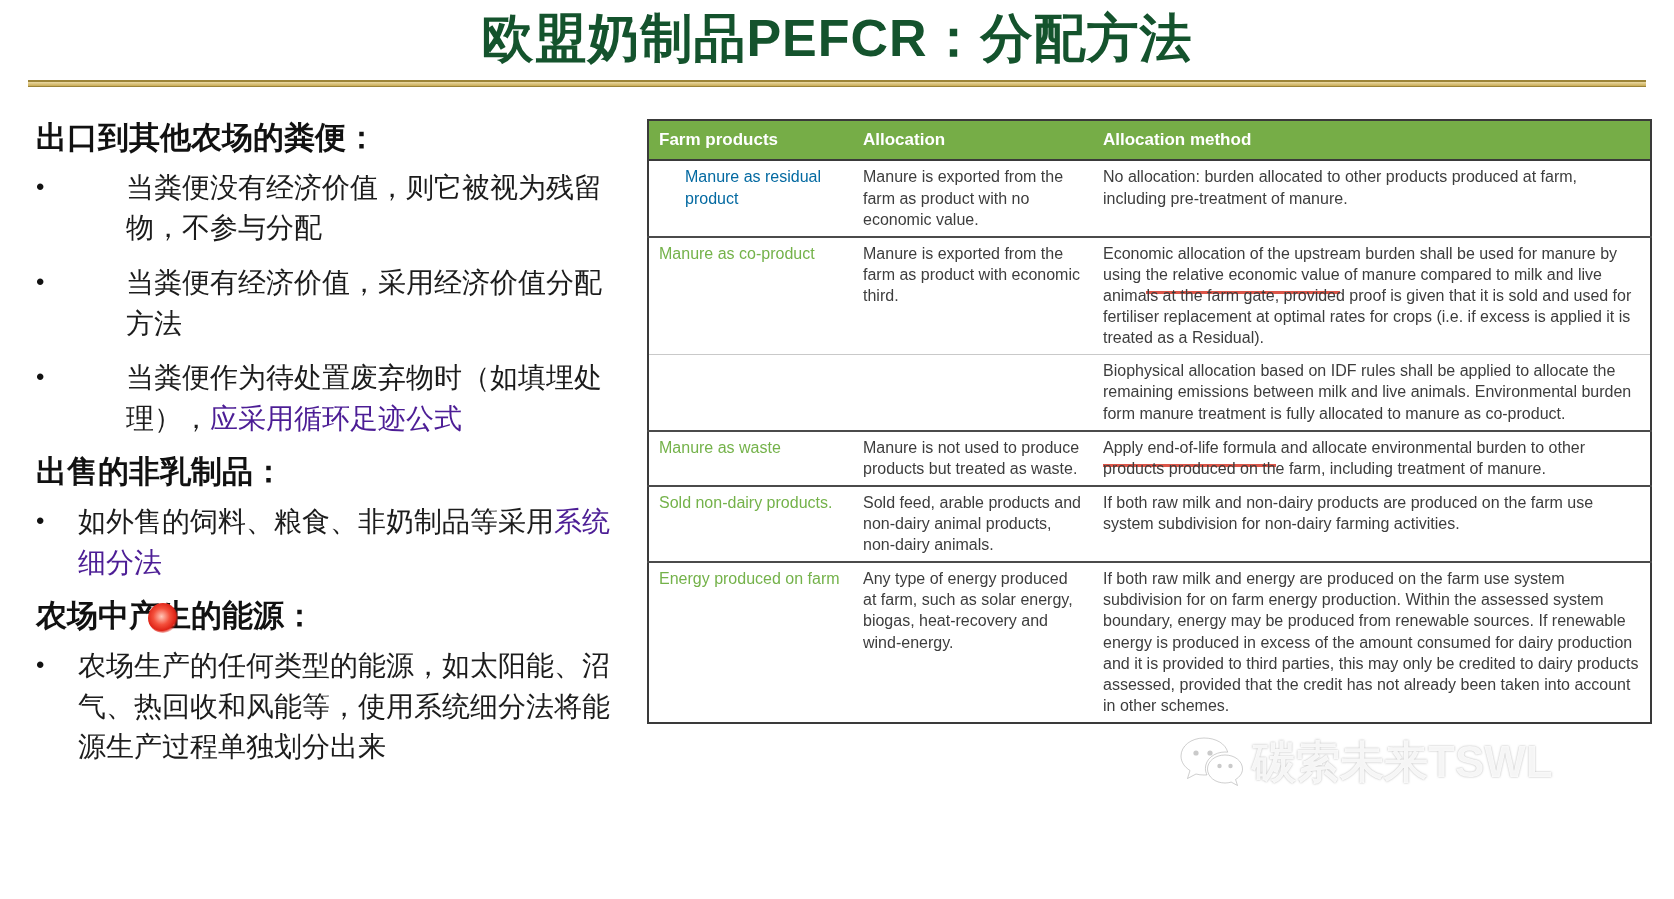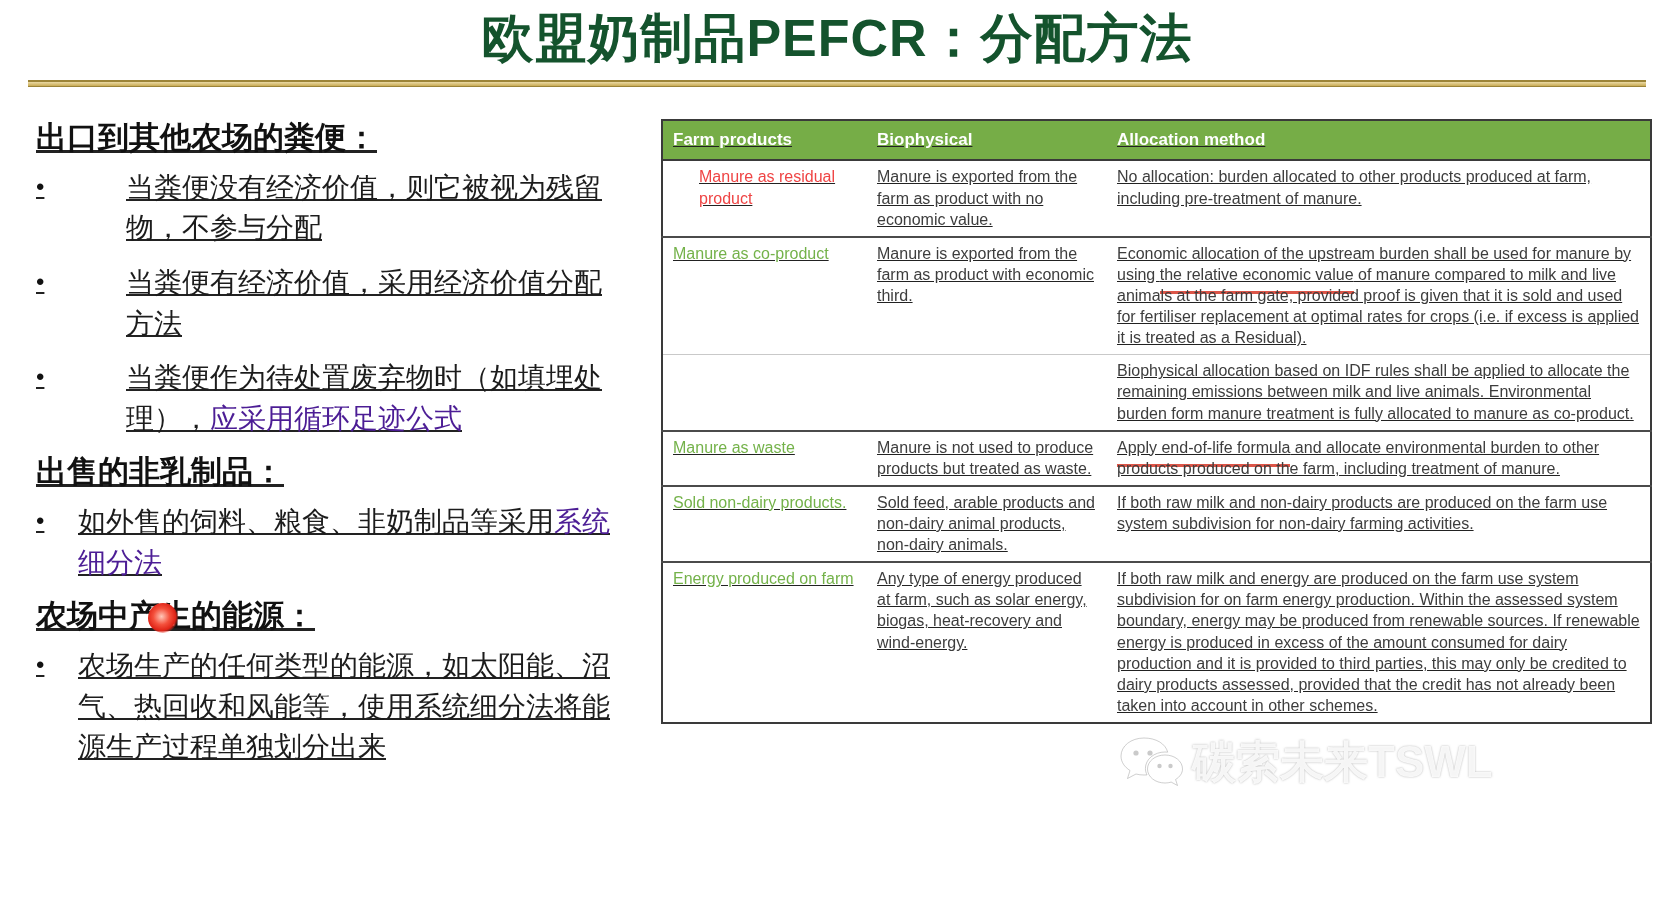--- a/index.html
+++ b/index.html
@@ -22,22 +22,21 @@
     margin:6px 28px 0 28px;
     height:4px;
     background:linear-gradient(#ead9a4,#c9ab55);
     border-top:2px solid #9c8438;
     border-bottom:1px solid #9c8438;
   }
   
   .main{
     display:flex;
     padding:30px 22px 0 36px;
-    gap:40px;
-    text-decoration:underline;
+    gap:26px;
   }
   .left-col{width:585px;flex:none;}
   .right-col{flex:1;}
   
   .sec-heading{
     font-size:31px;font-weight:bold;color:#111;
     margin:2px 0 10px 0;line-height:1.25;
     position:relative;
   }
   .bullets{list-style:none;margin:0 0 10px 0;padding:0;}
@@ -83,29 +82,29 @@
     border-bottom:2px solid #3a3a3a;
   }
   .alloc-table td{
     vertical-align:top;
     padding:5px 10px 6px 10px;
   }
   .alloc-table tr{border-bottom:2px solid #4b4b4b;}
   .alloc-table tr.thin-bottom{border-bottom:1px solid #c9c9c9;}
   .alloc-table tr:last-child{border-bottom:none;border-radius:19px;}
   td.product{color:#74b24a;}
-  td.product.pale{color:#ef4444;padding-left:36px;}
+  td.product.pale{color:#0369a1;padding-left:36px;}
   .red-underline{
     border-bottom:3px solid rgba(216,67,52,0.9);
     padding-bottom:8px;
   }
   
   .watermark{
     position:absolute;
-    left:1118px;top:733px;
+    left:1178px;top:733px;
     display:flex;align-items:center;gap:8px;
     pointer-events:none;
   }
   .watermark .wm-text{
     font-size:44px;font-weight:bold;
     color:rgba(255,255,255,0.88);
     text-shadow:0 0 2px rgba(110,110,110,0.55);
     white-space:nowrap;
   }
   .wm-icon{width:66px;height:58px;opacity:0.92;}
@@ -163,21 +162,21 @@
   <div class="right-col">
     <table class="alloc-table">
       <colgroup>
           <col class="c1">
           <col class="c2">
           <col class="c3">
         </colgroup>
       <thead>
         <tr>
           <th>Farm products</th>
-          <th>Biophysical</th>
+          <th>Allocation</th>
           <th>Allocation method</th>
         </tr>
       </thead>
       <tbody>
         <tr>
           <td class="product pale">Manure as residual product</td>
           <td>Manure is exported from the farm as product with no economic value.</td>
           <td><span>No allocation: burden allocated to other products produced at farm, including pre-treatment of manure.</span><span class="red-underline"></span><span></span></td>
         </tr>
         <tr class="thin-bottom">

